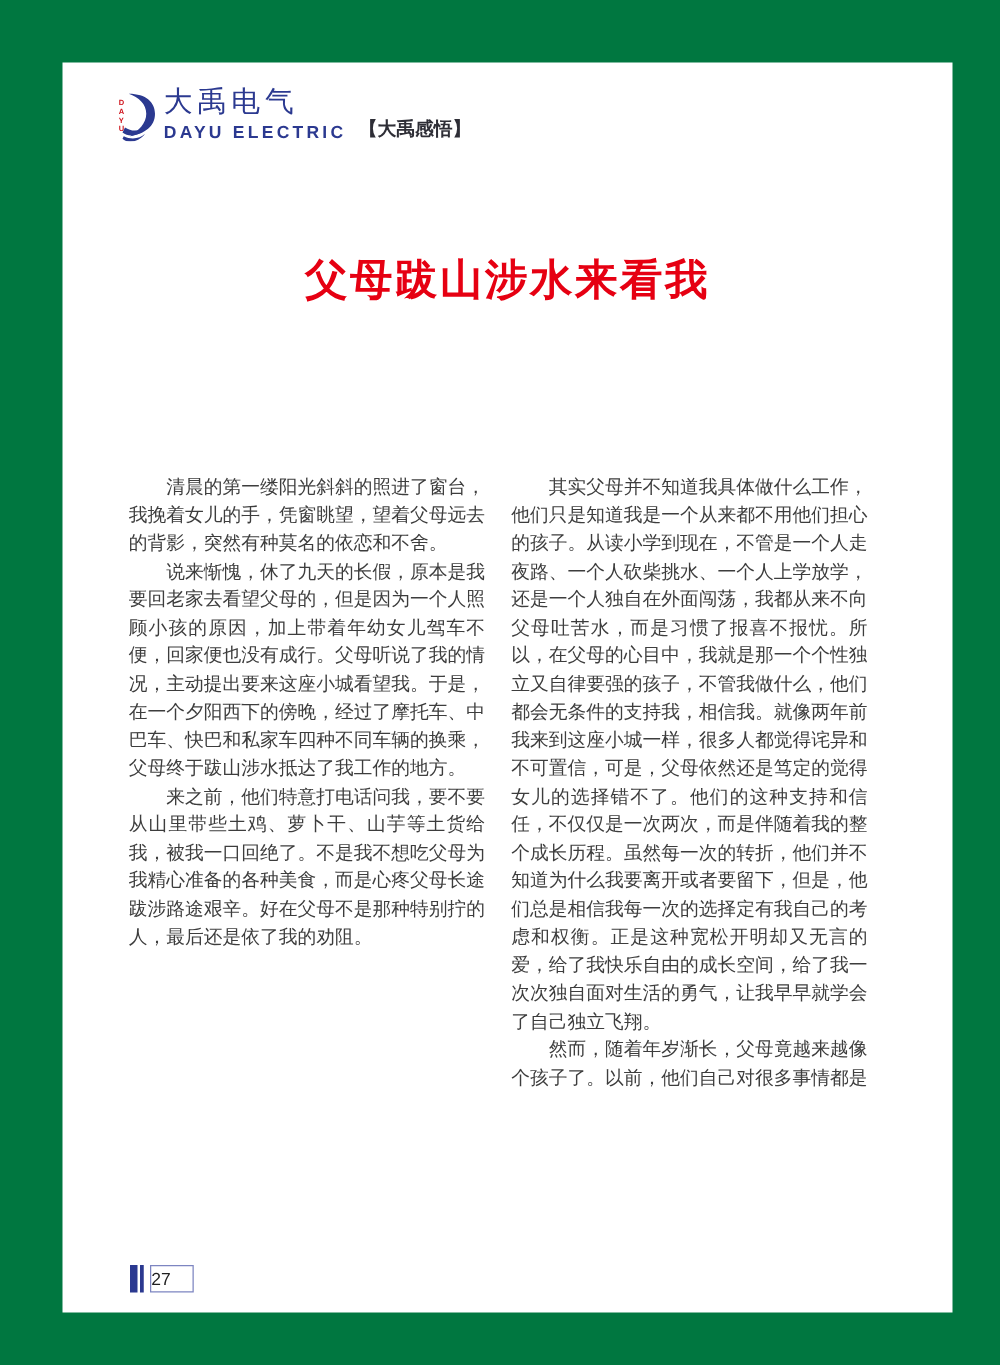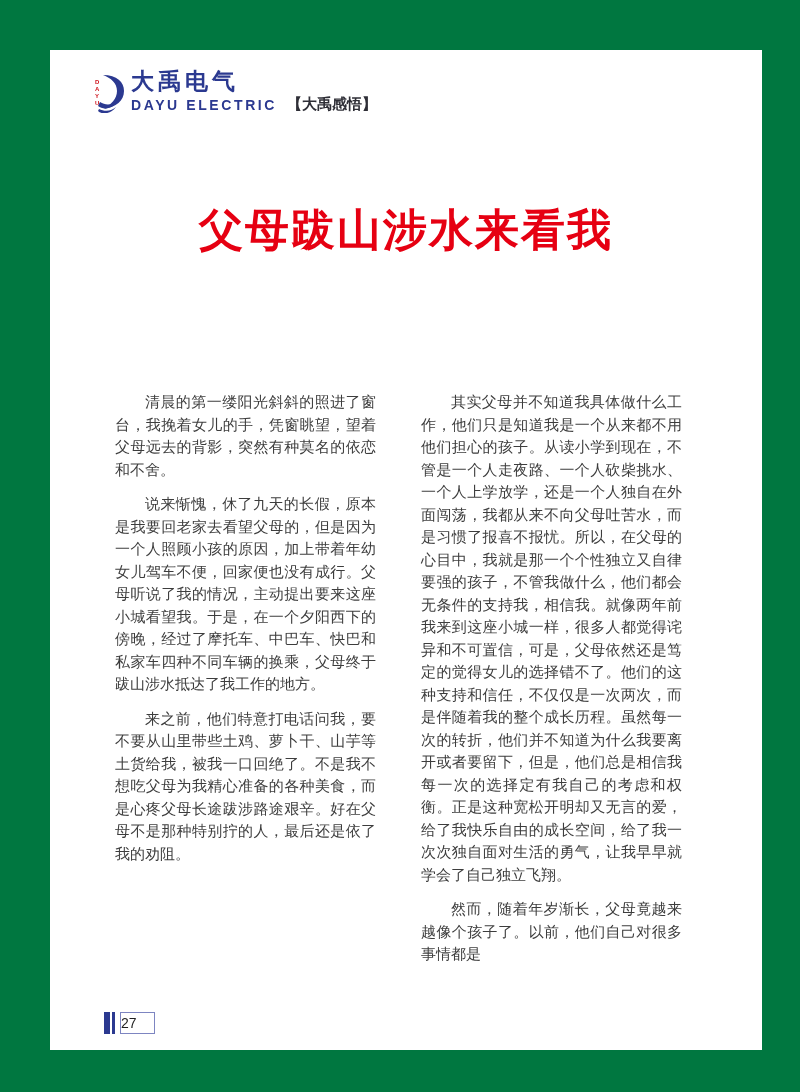--- a/index.html
+++ b/index.html
@@ -24,53 +24,53 @@
   }
   
   .logo-row{
     position:absolute;left:44px;top:20px;
     display:flex;align-items:flex-end;
   }
   .logo-mark{width:30px;height:40px;margin-right:7px;}
   .logo-mark svg{display:block;width:30px;height:40px;}
   .brand{display:flex;flex-direction:column;justify-content:flex-end;}
   .brand-cn{
-    font-size:23px;font-weight:700;color:var(--brand_blue);
+    font-size:23px;font-weight:400;color:var(--brand_blue);
     letter-spacing:4px;line-height:1;white-space:nowrap;
   }
   .brand-en{
     font-size:14px;font-weight:bold;color:var(--brand_blue);
     letter-spacing:2.6px;margin-top:4px;white-space:nowrap;
   }
   .section-tag{
     margin-left:10px;font-size:15px;font-weight:bold;
     color:var(--tag_dark);line-height:1.1;white-space:nowrap;
     padding-bottom:1px;
   }
   
   .title{
     position:absolute;top:151px;left:0;width:100%;
-    text-align:center;font-size:44px;font-weight:900;
+    text-align:center;font-size:34px;font-weight:900;
     color:var(--title_red);letter-spacing:2px;
     font-family:"Liberation Sans",sans-serif;
   }
   
   .columns{
     position:absolute;left:53px;top:329px;
     display:flex;gap:21px;
   }
   .col{
     width:285px;
     font-family:"Liberation Serif",serif;
     font-size:15px;line-height:22.5px;
     color:var(--body_text);
     text-align:justify;
     text-justify:inter-character;
   }
-  .col p{margin:12px;text-indent:2em;}
+  .col p{margin:0;text-indent:2em;}
   .col p.no-indent{text-indent:0;}
   
   .pagenum-row{
     position:absolute;left:54px;top:962px;
     display:flex;align-items:center;height:22px;
   }
   .pn-bar-thick{width:6px;height:22px;background:var(--brand_blue);margin-right:2px;}
   .pn-bar-thin{width:3px;height:22px;background:var(--brand_blue);margin-right:5px;}
   .pagenum-box{
     width:33px;height:20px;border:1px solid var(--box_border);

